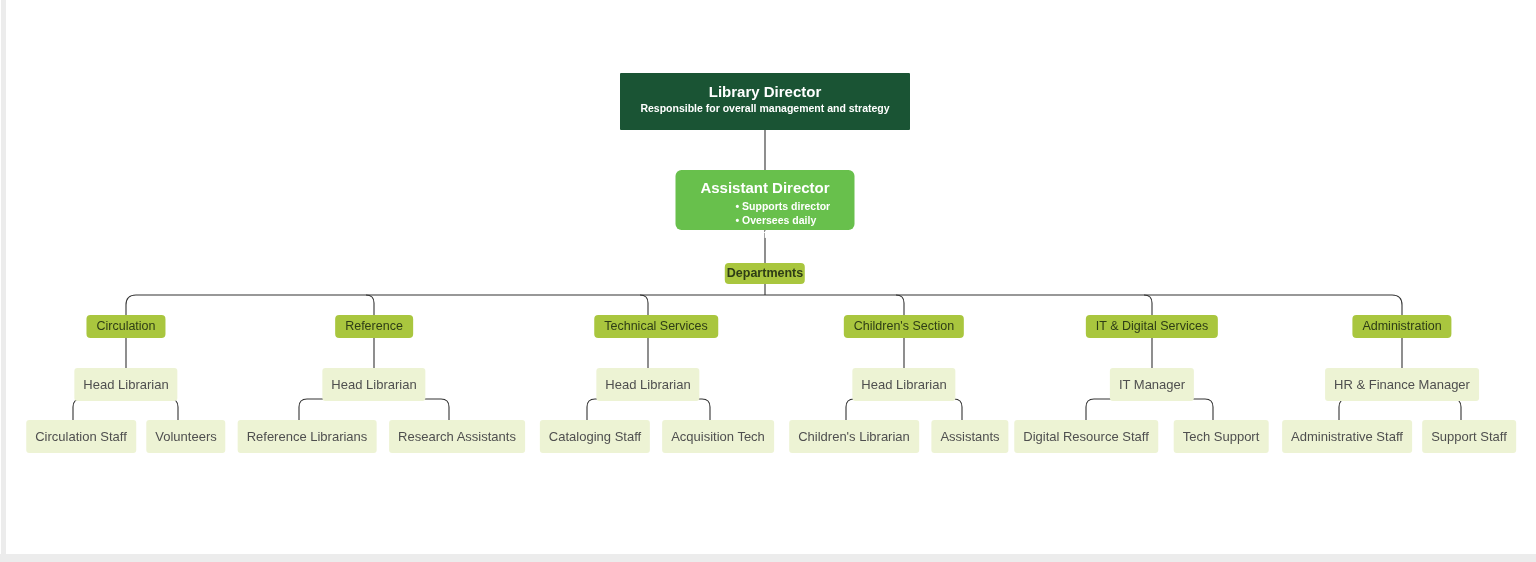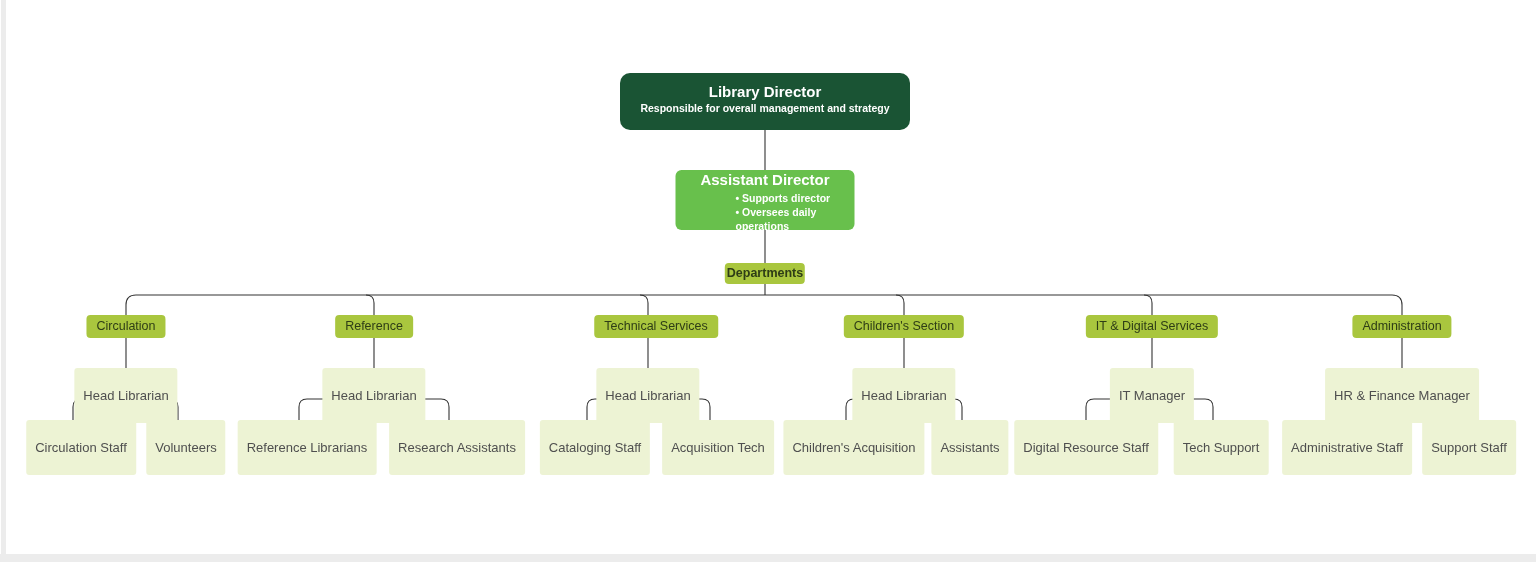--- a/index.html
+++ b/index.html
@@ -18,30 +18,30 @@
   }
   svg.connectors { position: absolute; inset: 0; width: 1536px; height: 562px; }
   svg.connectors path { fill: none; stroke: var(--line, #333333); stroke-width: 1.1; }
 
   .node { position: absolute; box-sizing: border-box; text-align: center; }
 
   .root-node {
     left: 765px; top: 73px; width: 290px; height: 57px;
     transform: translateX(-50%);
     background: var(--director_bg, #1a5434); color: var(--director_text, #ffffff);
-    border-radius: 10px; padding-top: 10px;
+    border-radius: 1px; padding-top: 10px;
   }
   .root-title { font-size: 15px; font-weight: bold; line-height: 18px; }
   .root-sub   { font-size: 10.5px; font-weight: bold; line-height: 15px; }
 
   .assistant-node {
     left: 765px; top: 170px; width: 179px; height: 60px;
     transform: translateX(-50%);
     background: var(--assistant_bg, #68c04c); color: var(--assistant_text, #ffffff);
-    border-radius: 6px; 
+    border-radius: 6px; padding-top: 8px;
   }
   .asst-title { font-size: 15px; font-weight: bold; line-height: 19px; }
   .asst-bullets { list-style: none; margin: 2px 0 0 0; padding: 0 0 0 14px; text-align: left; }
   .asst-bullets li { font-size: 10.5px; font-weight: bold; line-height: 14px; margin-left: 46px; }
   .asst-bullets li::before { content: "• "; }
 
   .group-label {
     left: 765px; top: 263px; transform: translateX(-50%);
     background: var(--dept_bg, #a9c63e); color: var(--dept_text, #2e3d16);
     font-size: 12.5px; font-weight: bold; line-height: 17px;
@@ -50,21 +50,21 @@
   .dept {
     top: 315px; transform: translateX(-50%);
     background: var(--dept_bg, #a9c63e); color: var(--dept_text, #2e3d16);
     font-size: 12.5px; font-weight: normal; line-height: 17px;
     padding: 3px 10px; border-radius: 4px; white-space: nowrap;
   }
   .leaf {
     transform: translateX(-50%);
     background: var(--leaf_bg, #edf3d4); color: var(--leaf_text, #4f4f4f);
     font-size: 13px; line-height: 17px;
-    padding: 19px 9px; border-radius: 3px; white-space: nowrap;
+    padding: 8px 9px; border-radius: 3px; white-space: nowrap;
   }
   .mgr   { top: 368px; }
   .staff { top: 420px; margin-left: 8px; }
 </style>
 </head>
 <body>
 
 <div class="canvas">
 
   <div class="edge-left"></div>
@@ -115,21 +115,21 @@
   <div class="node leaf staff" style="left:299px">Reference Librarians</div>
   <div class="node leaf staff" style="left:449px">Research Assistants</div>
 
   <div class="node dept" style="left:656px">Technical Services</div>
   <div class="node leaf mgr" style="left:648px">Head Librarian</div>
   <div class="node leaf staff" style="left:587px">Cataloging Staff</div>
   <div class="node leaf staff" style="left:710px">Acquisition Tech</div>
 
   <div class="node dept" style="left:904px">Children's Section</div>
   <div class="node leaf mgr" style="left:904px">Head Librarian</div>
-  <div class="node leaf staff" style="left:846px">Children's Acquisition</div>
+  <div class="node leaf staff" style="left:846px">Children's Librarian</div>
   <div class="node leaf staff" style="left:962px">Assistants</div>
 
   <div class="node dept" style="left:1152px">IT &amp; Digital Services</div>
   <div class="node leaf mgr" style="left:1152px">IT Manager</div>
   <div class="node leaf staff" style="left:1078px">Digital Resource Staff</div>
   <div class="node leaf staff" style="left:1213px">Tech Support</div>
 
   <div class="node dept" style="left:1402px">Administration</div>
   <div class="node leaf mgr" style="left:1402px">HR &amp; Finance Manager</div>
   <div class="node leaf staff" style="left:1339px">Administrative Staff</div>

